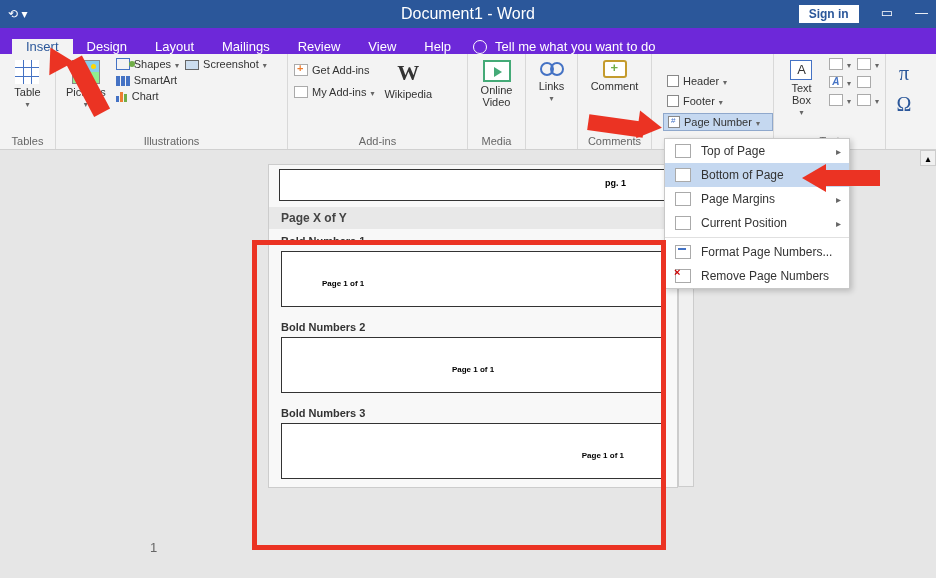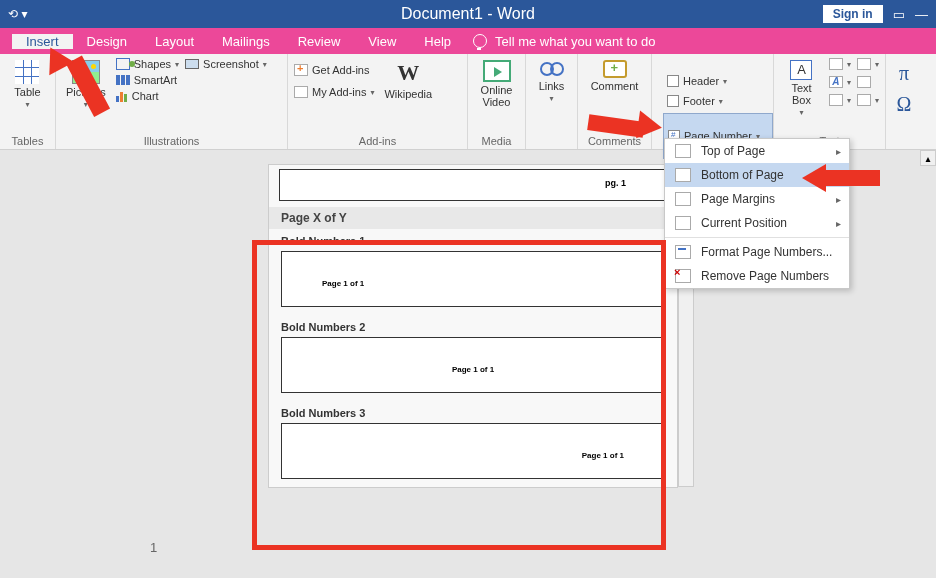--- a/index.html
+++ b/index.html
@@ -1,42 +1,42 @@
 <!DOCTYPE html>
 <html><head>
 <meta charset="utf-8">
 <style>
 * { margin: 0; padding: 0; box-sizing: border-box; font-family: 'Segoe UI', Tahoma, sans-serif; }
 body { background: #e6e6e6; width: 936px; height: 578px; overflow: hidden; position: relative; }
 
 
 .title-bar { height: 28px; background: #2b579a; display: flex; align-items: center; justify-content: center; position: relative; }
 .title-text { color: #fff; font-size: 16px; }
-.title-right { position: absolute; right: 8px; display: flex; align-items: center; gap: 10px; }
+.title-right { position: absolute; right: 8px; display: flex; align-items: flex-start; gap: 22px; }
 .signin { background: #fff; color: #2b579a; padding: 2px 10px; font-size: 12px; font-weight: 600; border: none; cursor: pointer; }
 .win-icon { color: #fff; font-size: 13px; cursor: pointer; }
 .title-left { position: absolute; left: 8px; color: #fff; font-size: 12px; }
 
 
-.tabs { height: 26px; background: #ec4899; display: flex; align-items: center; padding-left: 12px; }
+.tabs { height: 26px; background: #6d28d9; display: flex; align-items: flex-end; padding-left: 12px; }
 .tab { padding: 0 14px; color: #fff; font-size: 13px; display: flex; align-items: center; cursor: pointer; }
 .tab.active { background: #f3f3f3; color: #2b579a; }
 .tell-me { display: flex; align-items: center; color: #fff; font-size: 13px; margin-left: 8px; gap: 8px; cursor: text; }
 .bulb { width: 14px; height: 14px; border: 1.5px solid #fff; border-radius: 50%; position: relative; }
 .bulb:after { content: ''; position: absolute; bottom: -3px; left: 3px; width: 4px; height: 2px; background: #fff; }
 
 
 .ribbon { height: 96px; background: #f3f3f3; border-bottom: 1px solid #d0d0d0; display: flex; position: relative; }
 .group { border-right: 1px solid #d8d8d8; display: flex; flex-direction: column; justify-content: space-between; padding: 4px 6px 2px 6px; }
 .group-label { text-align: center; font-size: 11px; color: #666; padding-top: 2px; }
 .group-body { flex: 1; display: flex; align-items: flex-start; gap: 6px; }
 .big-btn { display: flex; flex-direction: column; align-items: center; gap: 2px; cursor: pointer; padding: 2px 4px; }
 .big-btn .lbl { font-size: 11px; color: #333; text-align: center; line-height: 1.1; }
 .mini-list { display: flex; flex-direction: column; gap: 4px; }
-.mini-item { display: flex; align-items: center; gap: 4px; font-size: 11px; color: #333; cursor: pointer; white-space: nowrap; }
+.mini-item { display: flex; align-items: flex-end; gap: 4px; font-size: 11px; color: #333; cursor: pointer; white-space: nowrap; }
 .drop-caret { font-size: 8px; color: #666; }
 
 
 .ic-table { width: 24px; height: 24px; display: grid; grid-template-columns: repeat(3,1fr); grid-template-rows: repeat(3,1fr); gap: 1px; background: #4472c4; }
 .ic-table span { background: #fff; }
 .ic-pic { width: 28px; height: 24px; background: linear-gradient(#87ceeb 50%, #90ee90 50%); border: 1px solid #888; position: relative; }
 .ic-pic:before { content: ''; position: absolute; top: 3px; right: 3px; width: 5px; height: 5px; background: #ffd700; border-radius: 50%; }
 .ic-shape { width: 14px; height: 12px; border: 1.5px solid #4472c4; position: relative; }
 .ic-shape:after { content: ''; position: absolute; right: -6px; top: 2px; width: 6px; height: 6px; background: #70ad47; border-radius: 50%; }
 .ic-smart { width: 14px; height: 10px; display: flex; gap: 1px; }
@@ -64,21 +64,21 @@
 .ic-textbox { width: 22px; height: 20px; border: 1.5px solid #4472c4; background: #fff; font-size: 13px; text-align: center; line-height: 18px; color: #333; }
 .ic-tiny { width: 14px; height: 12px; border: 1px solid #aaa; background: #fff; }
 .ic-pi { font-family: serif; font-size: 20px; color: #2b579a; }
 .ic-omega { font-family: serif; font-size: 20px; color: #2b579a; }
 
 .scroll-up { position:absolute; right:0; top:150px; width:16px; height:16px; background:#f0f0f0; border:1px solid #ccc; display:flex; align-items:center; justify-content:center; font-size:10px; cursor:pointer; }
 
 
 .hf-sub { position: absolute; left: 663px; top: 73px; width: 110px; display: flex; flex-direction: column; gap: 4px; z-index: 5; }
 .hf-sub .mini-item { padding: 2px 4px; }
-.hf-sub .pn-open { background: #c5d8f0; border: 1px solid #8fa8cc; padding: 16px 4px; }
+.hf-sub .pn-open { background: #c5d8f0; border: 1px solid #8fa8cc; padding: 2px 4px; }
 
 
 .pn-menu { position: absolute; left: 664px; top: 138px; width: 186px; background: #fff; border: 1px solid #c8c8c8; box-shadow: 2px 2px 6px rgba(0,0,0,.2); z-index: 10; }
 .pn-item { display: flex; align-items: center; gap: 10px; padding: 5px 10px; font-size: 12px; color: #333; cursor: pointer; position: relative; }
 .pn-item .caret-r { position: absolute; right: 8px; font-size: 10px; color: #666; }
 .pn-item.hover { background: #c5d8f0; }
 .pn-sep { height: 1px; background: #e0e0e0; margin: 2px 0; }
 .pn-ic { width: 16px; height: 14px; border: 1px solid #aaa; background:#fff; position:relative; }
 .pn-ic.fmt:before { content:''; position:absolute; left:2px; top:2px; width:8px; height:2px; background:#4472c4; }
 .pn-ic.rem:before { content:'×'; position:absolute; left:-2px; top:-4px; color:#c00; font-size:11px; font-weight:bold; }

